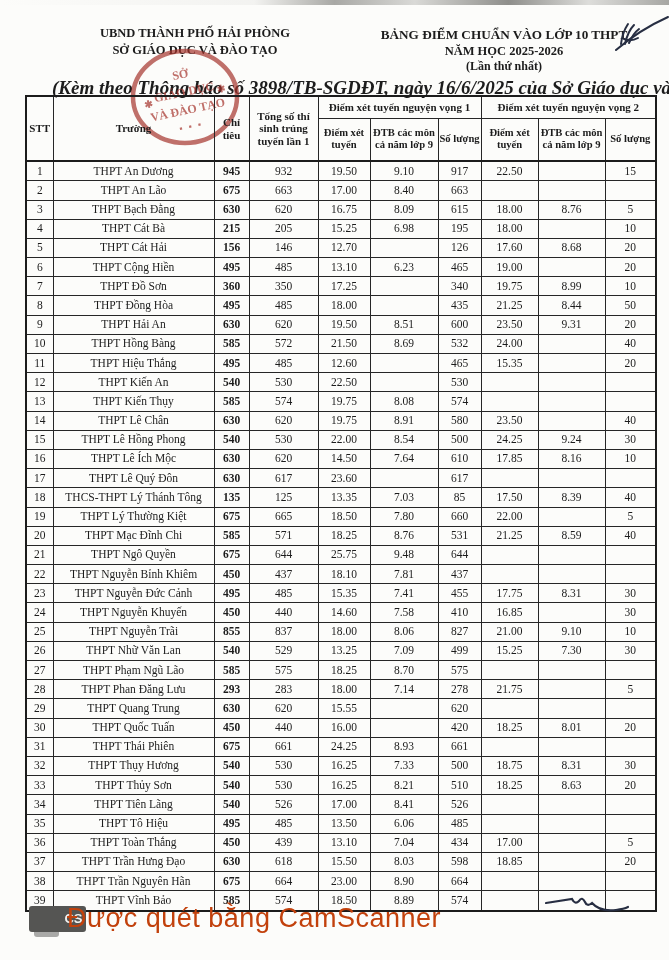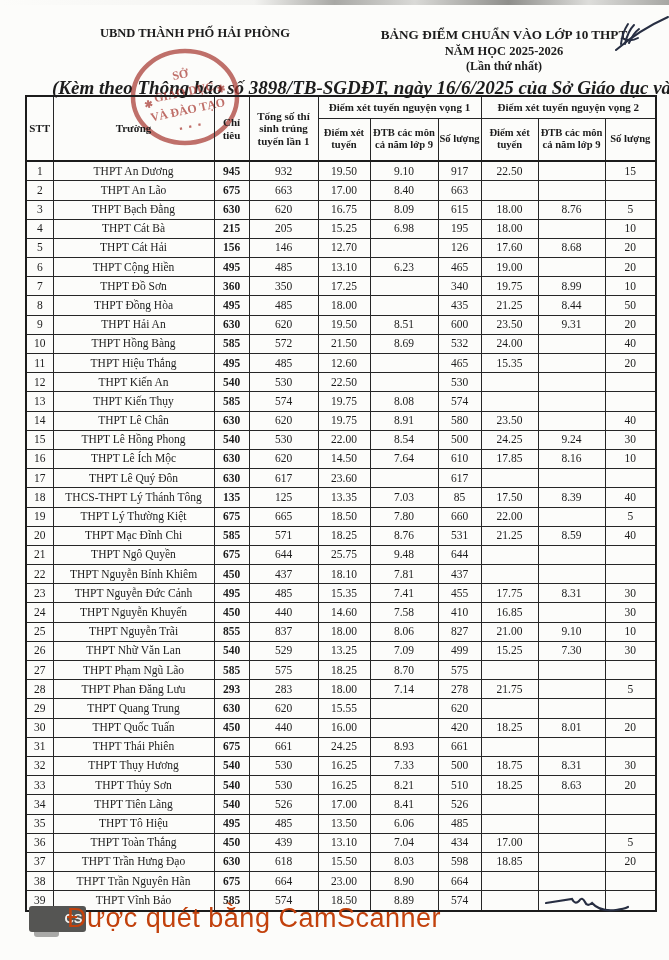--- a/index.html
+++ b/index.html
@@ -82,20 +82,21 @@
 </style>
 </head>
 <body>
 
 <div class="page">
 
   <div class="top-band"></div>
 
   <div class="org-block">
     <div>UBND THÀNH PHỐ HẢI PHÒNG</div>
+    <div>SỞ GIÁO DỤC VÀ ĐÀO TẠO</div>
   </div>
 
   <div class="title-block">
     <div class="title-l1">BẢNG ĐIỂM CHUẨN VÀO LỚP 10 THPT</div>
     <div class="title-l2">NĂM HỌC 2025-2026</div>
     <div class="title-l3">(Lần thứ nhất)</div>
   </div>
 
   <div class="subtitle">(Kèm theo Thông báo số 3898/TB-SGDĐT, ngày 16/6/2025 của Sở Giáo dục và Đào tạo)</div>
 

